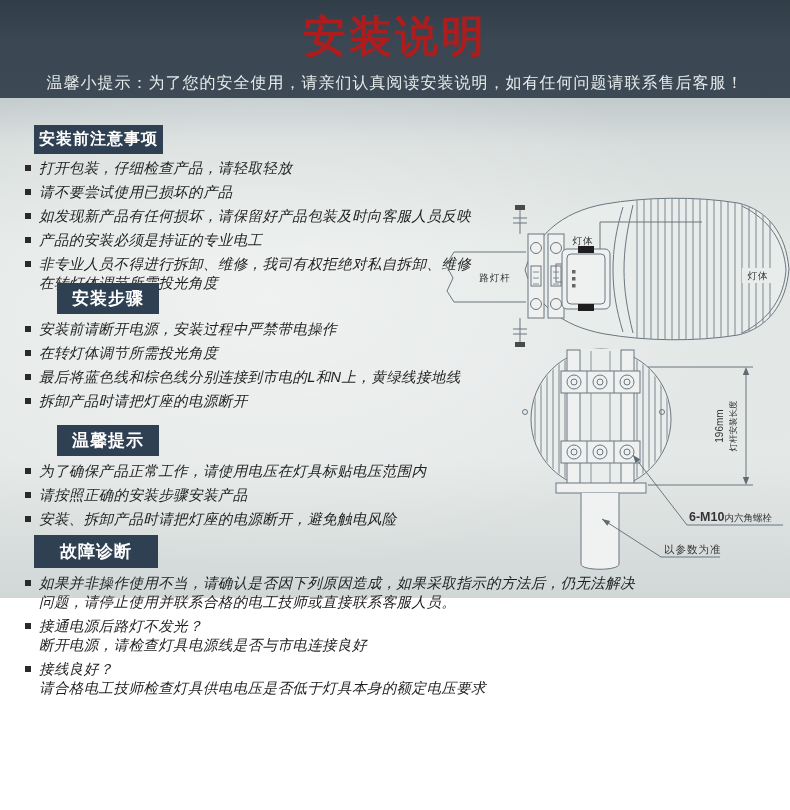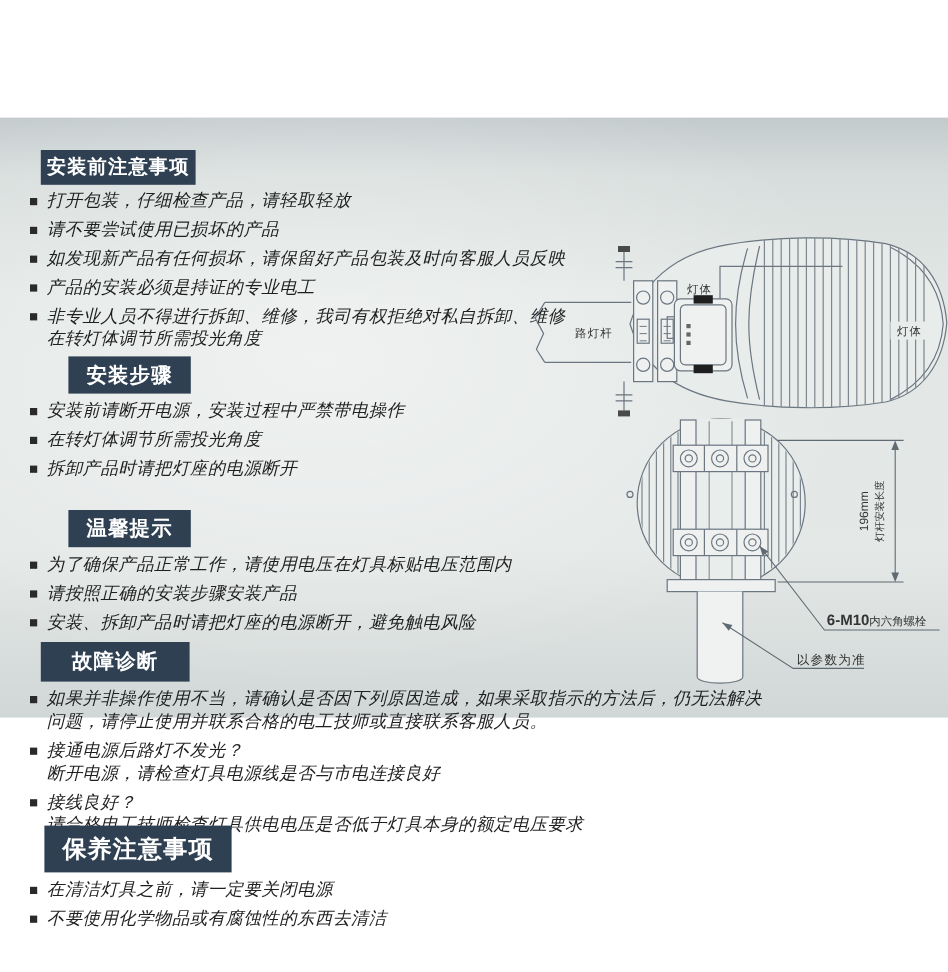--- a/index.html
+++ b/index.html
@@ -26,21 +26,21 @@
     position:absolute; top:98px; left:0; width:790px; height:500px;
     background:
       radial-gradient(ellipse 640px 380px at 34% 40%, rgba(255,255,255,0.45), rgba(255,255,255,0) 72%),
       linear-gradient(180deg,
         #c2cacc 0px, #d7dddc 48px, #e2e7e5 150px, #e4e8e7 360px,
         #d5dbda 470px, #bfc9cb 600px, #a7b3b6 672px, #8e9da1 712px);
   }
 
   .sec { position:absolute; left:25px; }
   .sec-pre   { top:27px;  width:470px; }
-  .sec-steps { top:199px; width:470px; }
+  .sec-steps { top:185px; width:470px; }
   .sec-tips  { top:327px; width:470px; }
   .sec-fault { top:437px; width:648px; }
   .sec-care  { top:590px; width:470px; }
 
   .sec-header {
     display:inline-block; background:#2e4052; color:#ffffff;
     font-weight:bold; letter-spacing:1px; white-space:nowrap;
   }
   .h-pre   { margin-left:9px;  font-size:16px; padding:4px 5px;  }
   .h-steps { margin-left:32px; font-size:17px; padding:4px 15px; }
@@ -64,20 +64,24 @@
   .diagram-top    { left:440px; top:94px;  }
   .diagram-detail { left:490px; top:247px; }
   .dwg-label { font-size:9.5px; fill:#333333; letter-spacing:1px; }
   .dwg-dim   { fill:#333333; }
 </style>
 </head>
 <body>
 
 <div class="page">
 
+  <header class="banner">
+    <div class="banner-title">安装说明</div>
+    <div class="banner-subtitle">温馨小提示：为了您的安全使用，请亲们认真阅读安装说明，如有任何问题请联系售后客服！</div>
+  </header>
 
   <div class="content">
 
     <section class="sec sec-pre">
       <div class="sec-header h-pre">安装前注意事项</div>
       <div class="sec-items">
         <div class="item">
             <span class="bullet"></span>
             <span class="item-text">打开包装，仔细检查产品，请轻取轻放</span>
           </div>
@@ -107,20 +111,24 @@
         <div class="item">
             <span class="bullet"></span>
             <span class="item-text">安装前请断开电源，安装过程中严禁带电操作</span>
           </div>
         <div class="item">
             <span class="bullet"></span>
             <span class="item-text">在转灯体调节所需投光角度</span>
           </div>
         <div class="item">
             <span class="bullet"></span>
+            <span class="item-text">最后将蓝色线和棕色线分别连接到市电的L和N上，黄绿线接地线</span>
+          </div>
+        <div class="item">
+            <span class="bullet"></span>
             <span class="item-text">拆卸产品时请把灯座的电源断开</span>
           </div>
       </div>
     </section>
 
     <section class="sec sec-tips">
       <div class="sec-header h-tips">温馨提示</div>
       <div class="sec-items sec-items--gap">
         <div class="item">
             <span class="bullet"></span>
@@ -151,33 +159,20 @@
 断开电源，请检查灯具电源线是否与市电连接良好</span>
           </div>
         <div class="item">
             <span class="bullet"></span>
             <span class="item-text">接线良好？
 请合格电工技师检查灯具供电电压是否低于灯具本身的额定电压要求</span>
           </div>
       </div>
     </section>
 
-    <section class="sec sec-care">
-      <div class="sec-header h-care">保养注意事项</div>
-      <div class="sec-items sec-items--gap">
-        <div class="item">
-            <span class="bullet"></span>
-            <span class="item-text">在清洁灯具之前，请一定要关闭电源</span>
-          </div>
-        <div class="item">
-            <span class="bullet"></span>
-            <span class="item-text">不要使用化学物品或有腐蚀性的东西去清洁</span>
-          </div>
-      </div>
-    </section>
 
     <svg class="diagram diagram-top" width="350" height="165" viewBox="0 0 350 165">
       <defs>
         <clipPath id="lampClip">
           <path d="M85,78 C95,45 120,20 165,12 C205,5 255,4 298,11 C328,18 346,42 349,77 C346,112 328,136 298,143 C255,150 205,149 165,142 C120,134 95,111 85,78 Z"></path>
         </clipPath>
       </defs>
       <g fill="none" stroke="#6b7680" stroke-width="1">
 
         <path d="M86,60 L14,60"></path>

